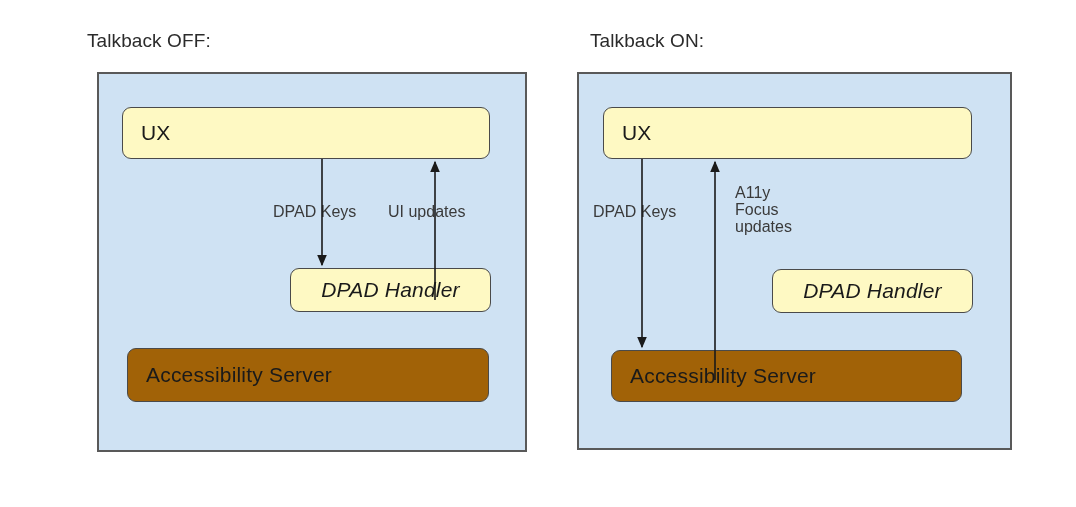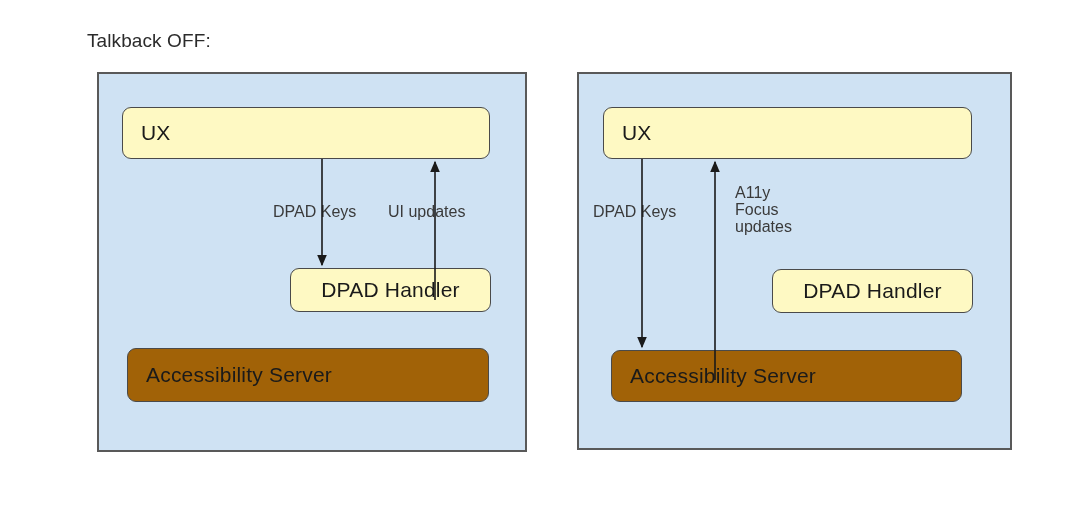--- a/index.html
+++ b/index.html
@@ -41,21 +41,21 @@
     display: flex;
     align-items: center;
     font-size: 21px;
     color: #1a1a1a;
     padding-left: 18px;
     letter-spacing: 0.2px;
     white-space: nowrap;
   }
   .node.yellow { background: #fef9c3; }
   .node.green  { background: #a16207; }
-  .node.center { justify-content: center; padding-left: 0; }
+  .node.center { justify-content: center; padding-left: 0; font-style: italic; }
 
   .edge-label {
     position: absolute;
     font-size: 16px;
     color: #3a3a3a;
     line-height: 17px;
     white-space: pre-line;
   }
   svg.arrows {
     position: absolute;
@@ -85,20 +85,21 @@
   </div>
 
   <div class="node green" style="left:110px; top:348px; width:362px; height:54px;">
     <span>Accessibility Server</span>
   </div>
 
   <div class="edge-label" style="left:256px; top:203px;">DPAD Keys</div>
 
   <div class="edge-label" style="left:371px; top:203px;">UI updates</div>
 
+  <div class="panel-title" style="left:573px; top:30px;">Talkback ON:</div>
 
   <div class="panel" style="left:560px; top:72px; width:435px; height:378px;">
   </div>
 
   <div class="node yellow" style="left:586px; top:107px; width:369px; height:52px;">
     <span>UX</span>
   </div>
 
   <div class="node yellow center" style="left:755px; top:269px; width:201px; height:44px;">
     <span>DPAD Handler</span>

